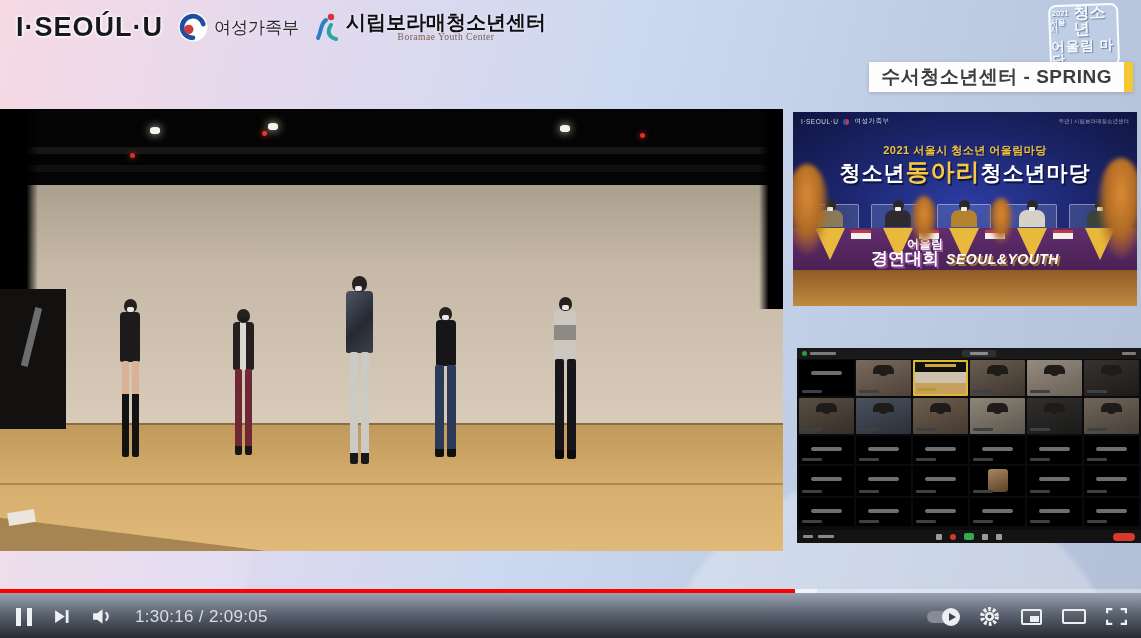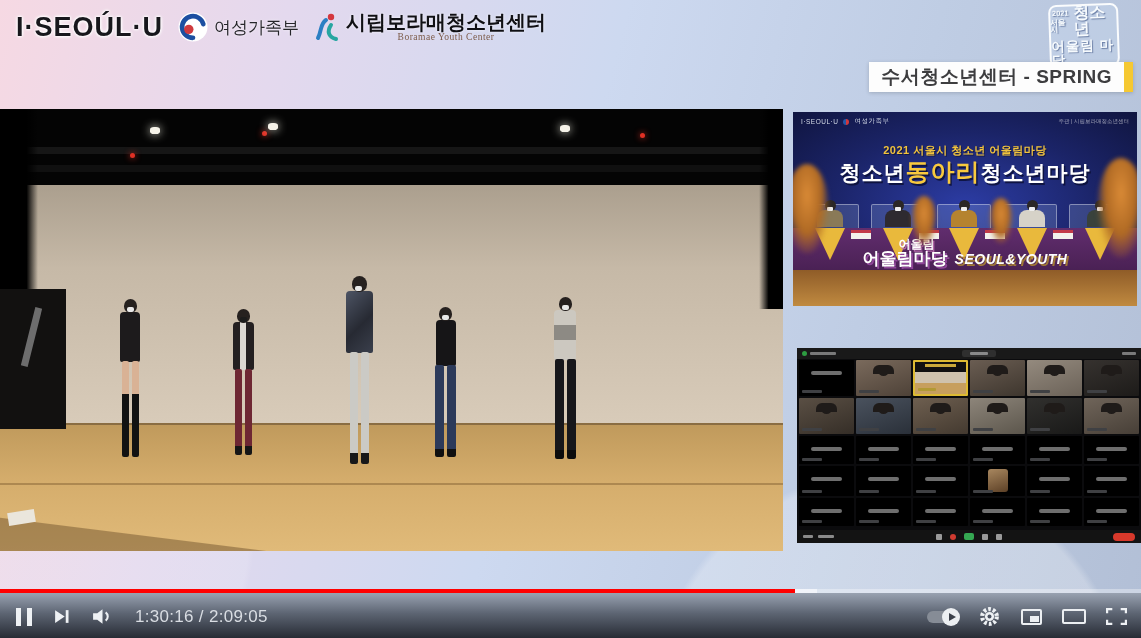--- a/index.html
+++ b/index.html
@@ -332,21 +332,21 @@
     <div class="pennant" style="left:292px;"></div>
     <div class="ncard" style="left:58px;"></div>
     <div class="ncard" style="left:126px;"></div>
     <div class="ncard" style="left:192px;"></div>
     <div class="ncard" style="left:260px;"></div>
     <div class="jv-floor"></div>
 
     <div class="jv-sign">
       <div class="jv-sign-top">어울림</div>
       <div class="jv-sign-row">
-        <span class="jv-sign-main">어울림마당</span>
+        <span class="jv-sign-main">경연대회</span>
         <span class="jv-sign-side">SEOUL&amp;YOUTH</span>
       </div>
     </div>
 
     <div class="pampas" style="left:-8px;top:52px;width:44px;height:90px;"></div>
     <div class="pampas" style="right:-8px;top:46px;width:48px;height:100px;"></div>
     <div class="pampas" style="left:118px;top:84px;width:26px;height:50px;"></div>
     <div class="pampas" style="left:196px;top:86px;width:24px;height:46px;"></div>
   </div>
 

